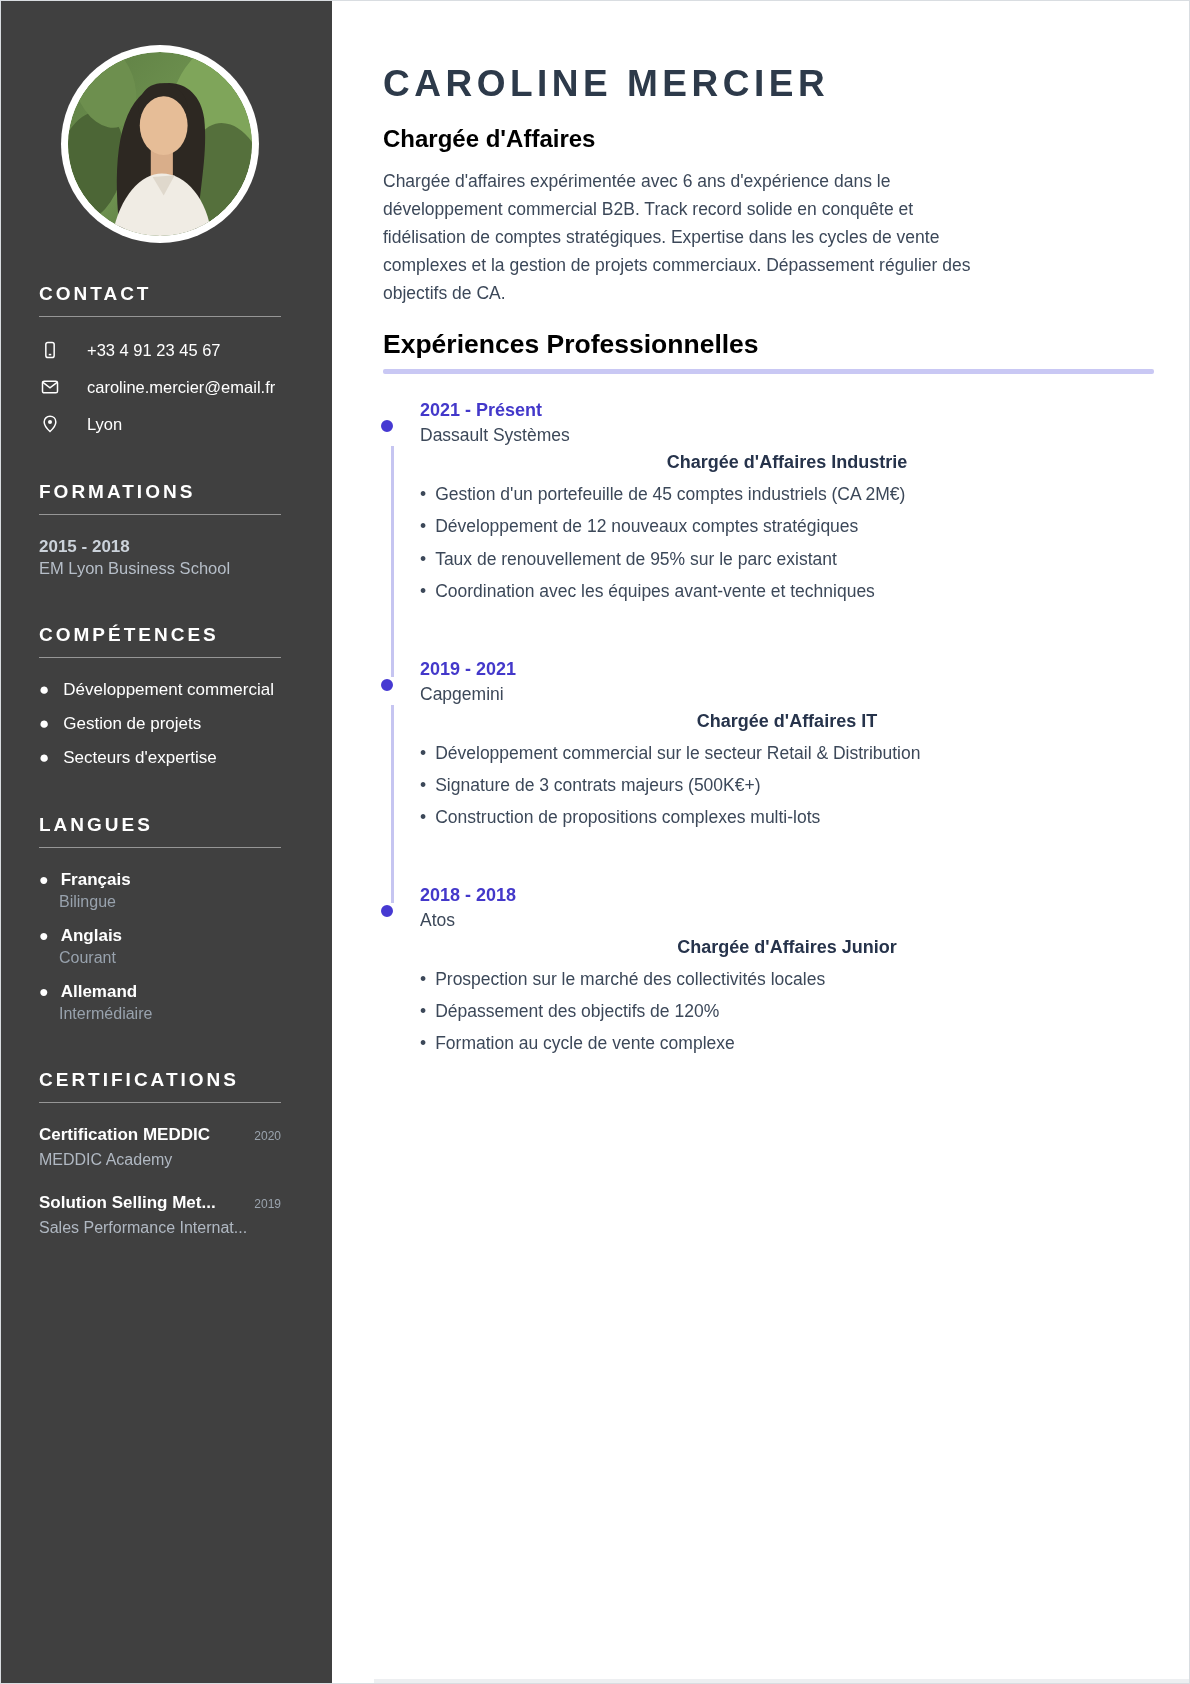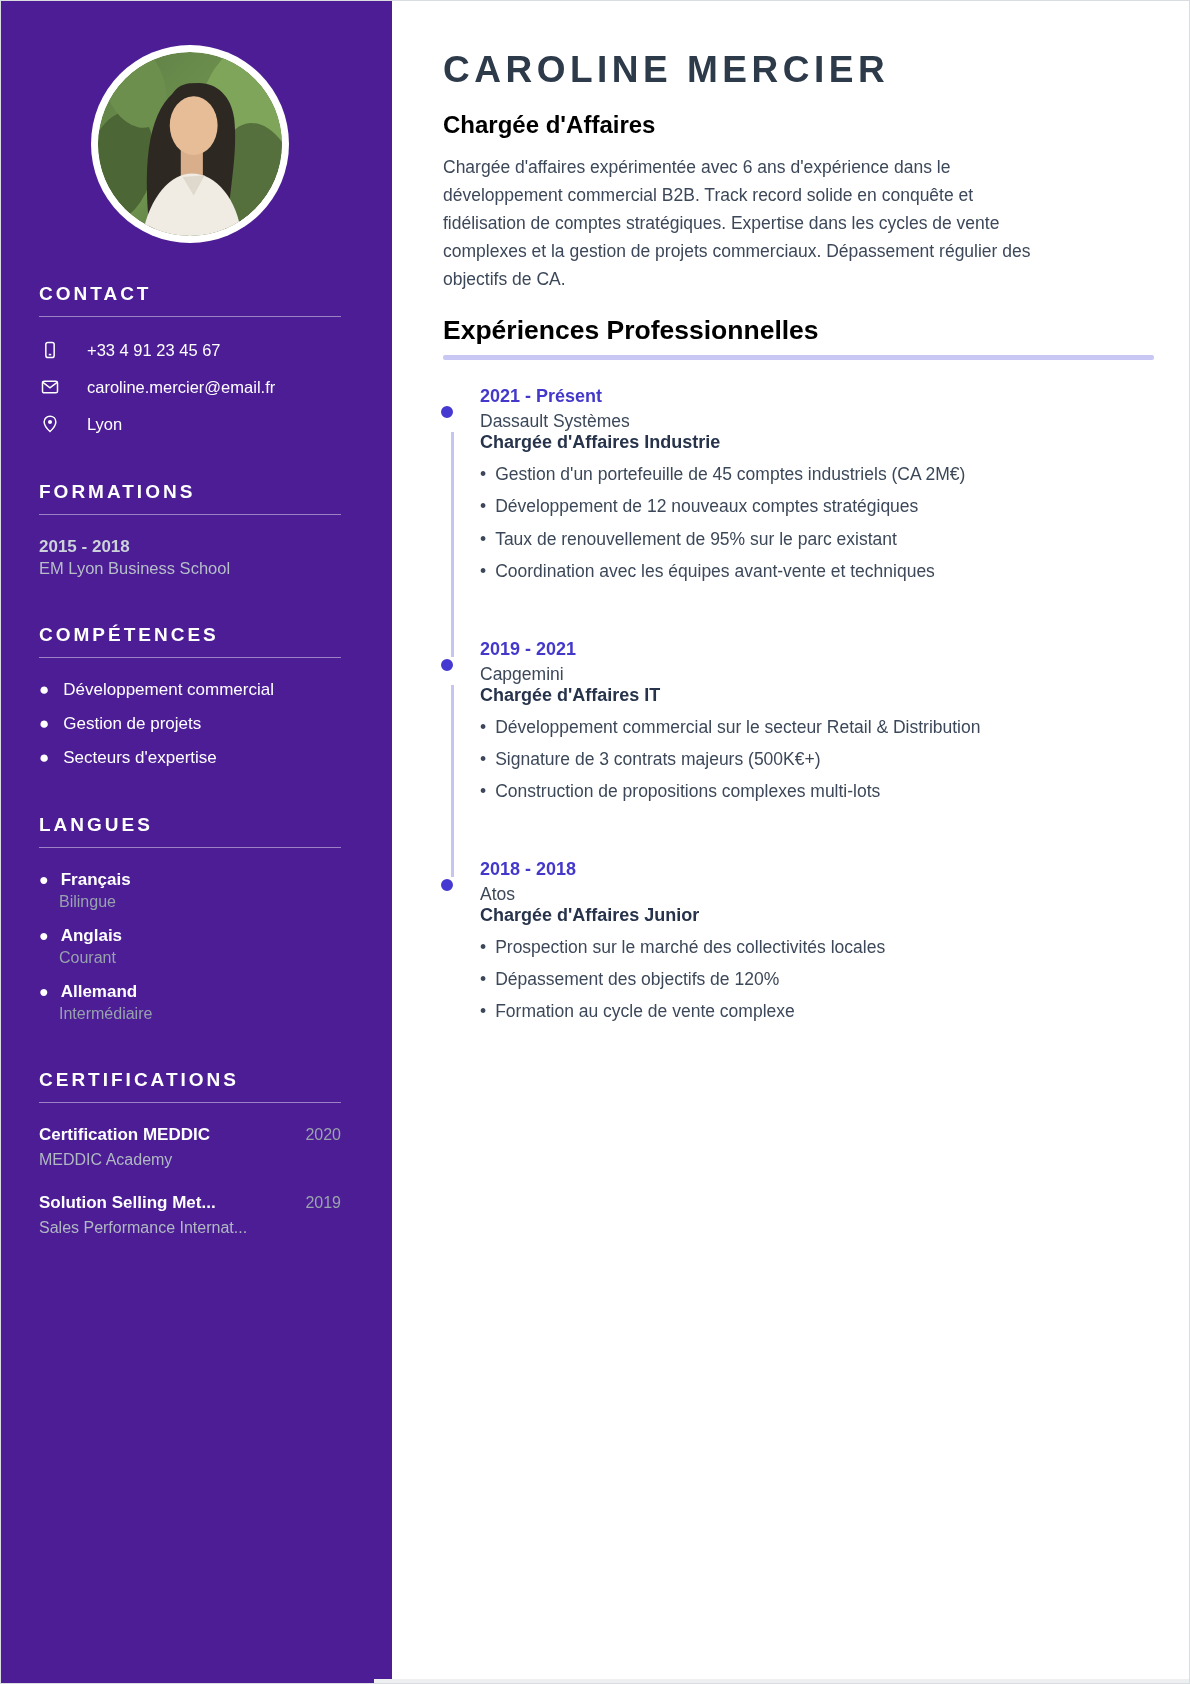--- a/index.html
+++ b/index.html
@@ -12,22 +12,22 @@
   .page {
     position: relative;
     width: 1190px; height: 1684px;
     border: 1px solid #d9dde1;
     background: #ffffff;
     display: flex;
     overflow: hidden;
   }
   
   .sidebar {
-    width: 391px; flex-shrink: 0;
-    background: #4c1d95;
+    width: 331px; flex-shrink: 0;
+    background: #404040;
     color: #ffffff;
     padding: 40px 51px 40px 38px;
   }
   .photo-wrap {
     width: 198px; height: 198px;
     margin: 4px auto 40px auto;
     border-radius: 50%;
     background: #ffffff;
     display: flex; align-items: center; justify-content: center;
   }
@@ -55,31 +55,31 @@
   .s-bullet .dot { color: #ffffff; font-size: 17px; }
   .lang-item { margin-bottom: 15px; }
   .lang-top { display: flex; gap: 12px; align-items: baseline; }
   .lang-top .dot { color: #ffffff; }
   .lang-name { font-weight: 700; font-size: 17px; color: #ffffff; }
   .lang-level { margin-left: 20px; color: #98a2ad; font-size: 16px; margin-top: 3px; }
   
   .cert-item { margin-bottom: 24px; }
   .cert-top { display: flex; justify-content: space-between; align-items: baseline; }
   .cert-name { font-weight: 700; font-size: 17px; color: #ffffff; }
-  .cert-year { color: #9aa3ad; font-size: 16px; }
+  .cert-year { color: #9aa3ad; font-size: 12px; }
   .cert-issuer { color: #b0b8c2; font-size: 16px; margin-top: 6px; }
   
   .main {
     flex: 1;
     padding: 36px 35px 0 51px;
     position: relative;
   }
   .name {
     font-size: 37px; font-weight: 800; letter-spacing: 4.5px;
-    color: #2d3a4a; margin-top: 12px;
+    color: #2d3a4a; margin-top: 26px;
   }
   .job-title {
     font-size: 24px; font-weight: 700; color: #000000;
     margin-top: 20px;
   }
   .summary {
     margin-top: 14px;
     font-size: 17.5px; line-height: 1.6; color: #3c4859;
     max-width: 612px;
   }
@@ -94,21 +94,21 @@
     position: absolute; left: -2px; top: 20px;
     width: 12px; height: 12px; background: #ffffff;
     border: 6px solid #4639d2; border-radius: 50%;
   }
   .tl-item.has-line::before {
     content: ""; position: absolute; left: 8px; top: 46px; bottom: -72px;
     width: 3px; background: #c6c5f1;
   }
   .tl-period { font-size: 18px; font-weight: 700; color: #4338ca; }
   .tl-company { font-size: 17.5px; color: #3c4859; margin-top: 4px; }
-  .tl-role { font-size: 18px; font-weight: 700; color: #26334b; margin-bottom: 9px; }
+  .tl-role { font-size: 18px; font-weight: 700; color: #26334b; margin-top: 6px; margin-bottom: 9px; text-align: center; }
   .bullet { display: flex; gap: 9px; align-items: baseline; font-size: 17.5px; color: #3c4859; margin-bottom: 7px; line-height: 1.45; }
   .bullet .bdot { color: #3c4859; }
   .page-bottom {
     position: absolute; left: 373px; right: 0; bottom: 0;
     height: 4px; background: #edeff1;
   }
 </style>
 </head>
 <body>
 

